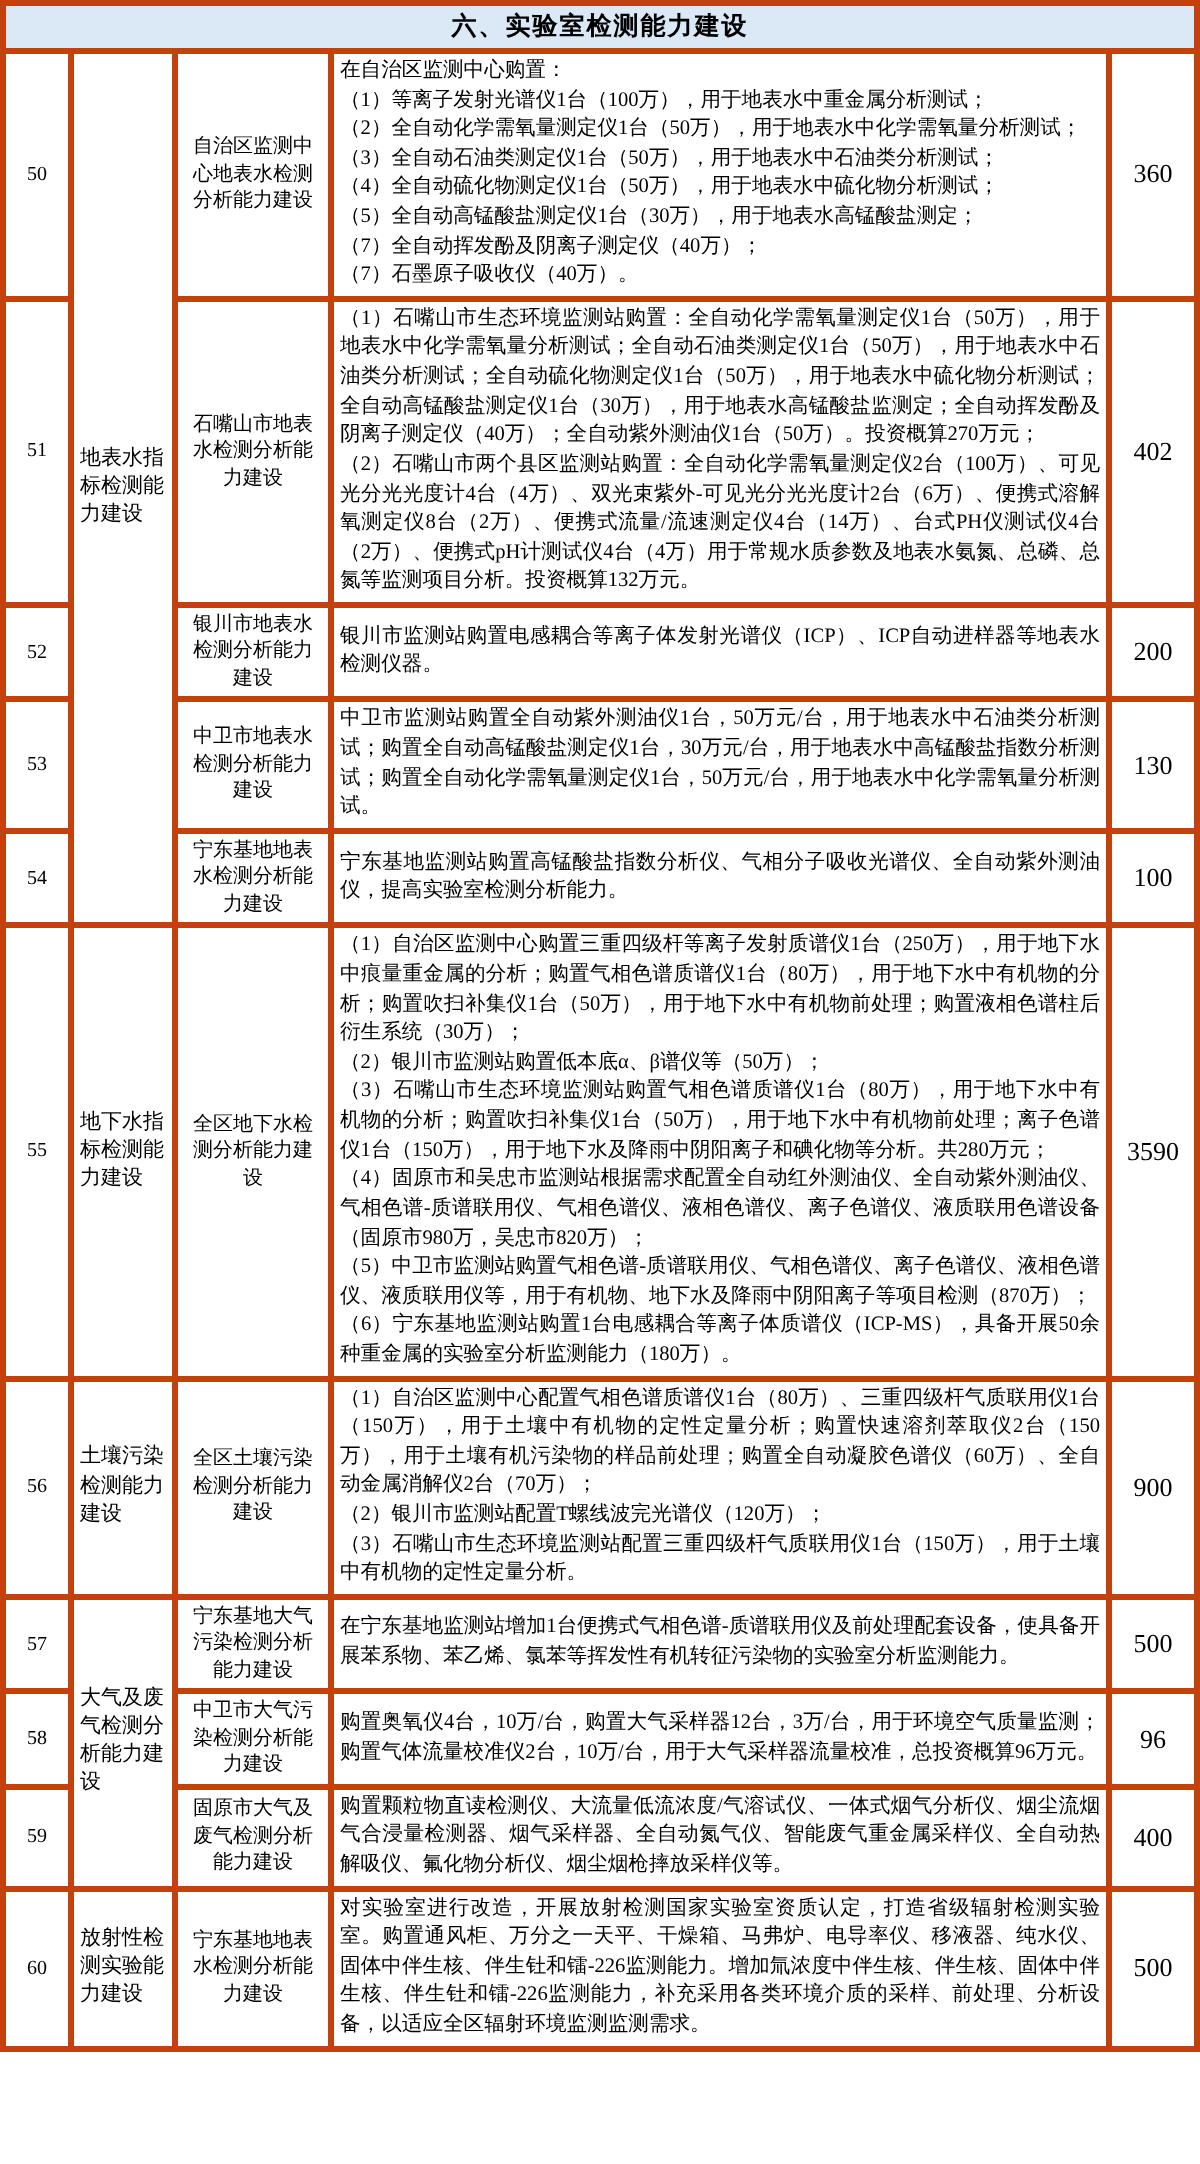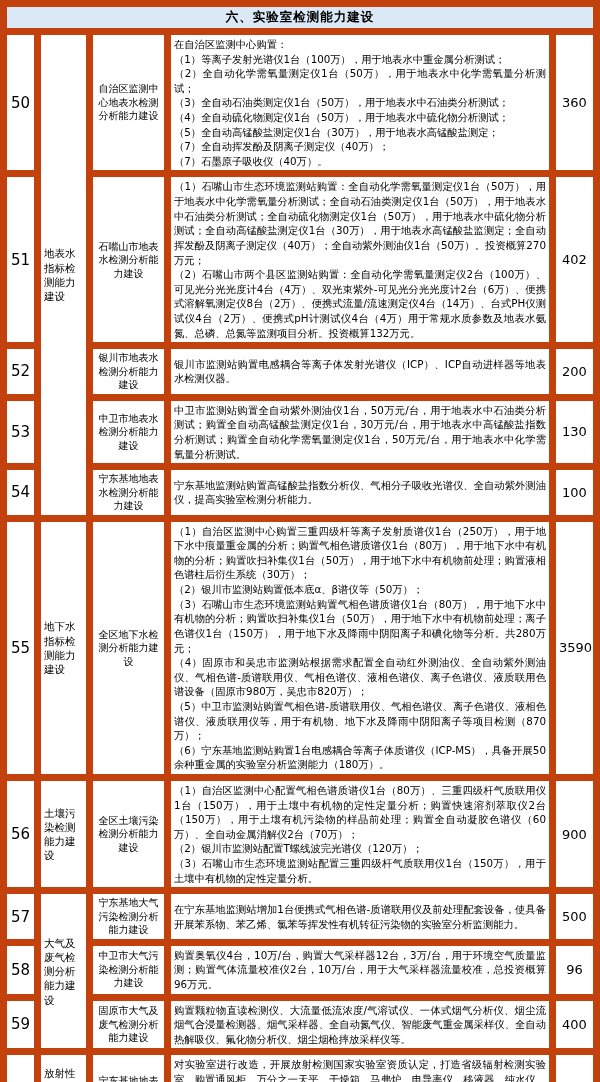--- a/index.html
+++ b/index.html
@@ -14,38 +14,39 @@
   .sheet {
     width: 600px;
     box-sizing: border-box;
   }
   table.grid {
     width: 600px;
     border-collapse: collapse;
     table-layout: fixed;
   }
   table.grid td, table.grid th {
-    border: 7px solid #c2410c;
+    border: 3px solid #c2410c;
     vertical-align: middle;
     padding: 2px 3px;
     box-sizing: border-box;
+    font-family: Liberation Serif, serif;
   }
   .title-cell {
     background: #dbe9f7;
     text-align: center;
     font-size: 12.5px;
     font-weight: bold;
     color: #000;
     letter-spacing: 1px;
     padding: 5px 0 5px 0;
   }
   .c-num {
     width: 34px;
     text-align: center;
-    font-size: 15px;
+    font-size: 10px;
     color: #000;
   }
   .c-cat {
     width: 52px;
     text-align: left;
     font-size: 10.5px;
     line-height: 1.35;
     color: #000;
   }
   .c-name {

